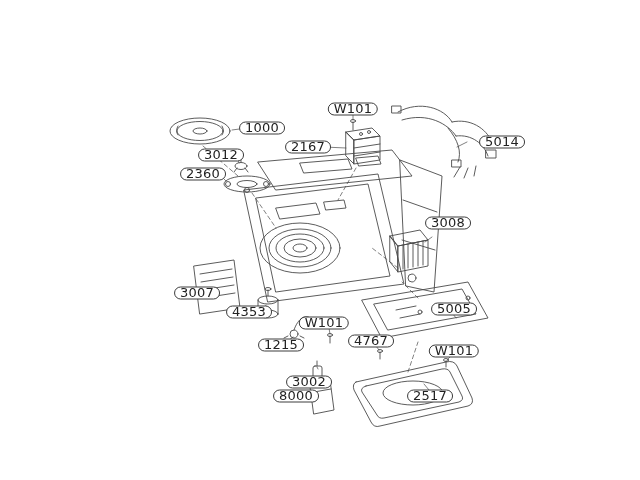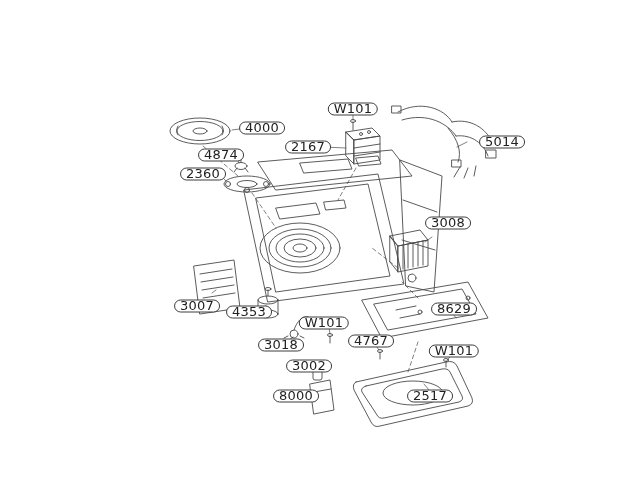--- a/index.html
+++ b/index.html
@@ -188,31 +188,31 @@
         <path d="M376,346 L379,350"></path>
         <path d="M318,369 L317,367"></path>
         <path d="M309,395 L313,396"></path>
         <path d="M429,390 L424,384"></path>
         <path d="M453,314 L456,318"></path>
         <path d="M451,356 L447,360"></path>
       </g>
     </g>
   </svg>
 
-  <div class="callout" style="left:262px;top:128px">4000</div>
-  <div class="callout" style="left:221px;top:155px">4874</div>
+  <div class="callout" style="left:262px;top:128px">1000</div>
+  <div class="callout" style="left:221px;top:155px">3012</div>
   <div class="callout" style="left:203px;top:174px">2360</div>
   <div class="callout" style="left:353px;top:109px">W101</div>
   <div class="callout" style="left:308px;top:147px">2167</div>
   <div class="callout" style="left:502px;top:142px">5014</div>
   <div class="callout" style="left:448px;top:223px">3008</div>
-  <div class="callout" style="left:197px;top:306px">3007</div>
+  <div class="callout" style="left:197px;top:293px">3007</div>
   <div class="callout" style="left:249px;top:312px">4353</div>
   <div class="callout" style="left:324px;top:323px">W101</div>
-  <div class="callout" style="left:281px;top:345px">3018</div>
+  <div class="callout" style="left:281px;top:345px">1215</div>
   <div class="callout" style="left:371px;top:341px">4767</div>
-  <div class="callout" style="left:309px;top:366px">3002</div>
+  <div class="callout" style="left:309px;top:382px">3002</div>
   <div class="callout" style="left:296px;top:396px">8000</div>
   <div class="callout" style="left:430px;top:396px">2517</div>
-  <div class="callout" style="left:454px;top:309px">8629</div>
+  <div class="callout" style="left:454px;top:309px">5005</div>
   <div class="callout" style="left:454px;top:351px">W101</div>
 
 </div>
 
 </body></html>

